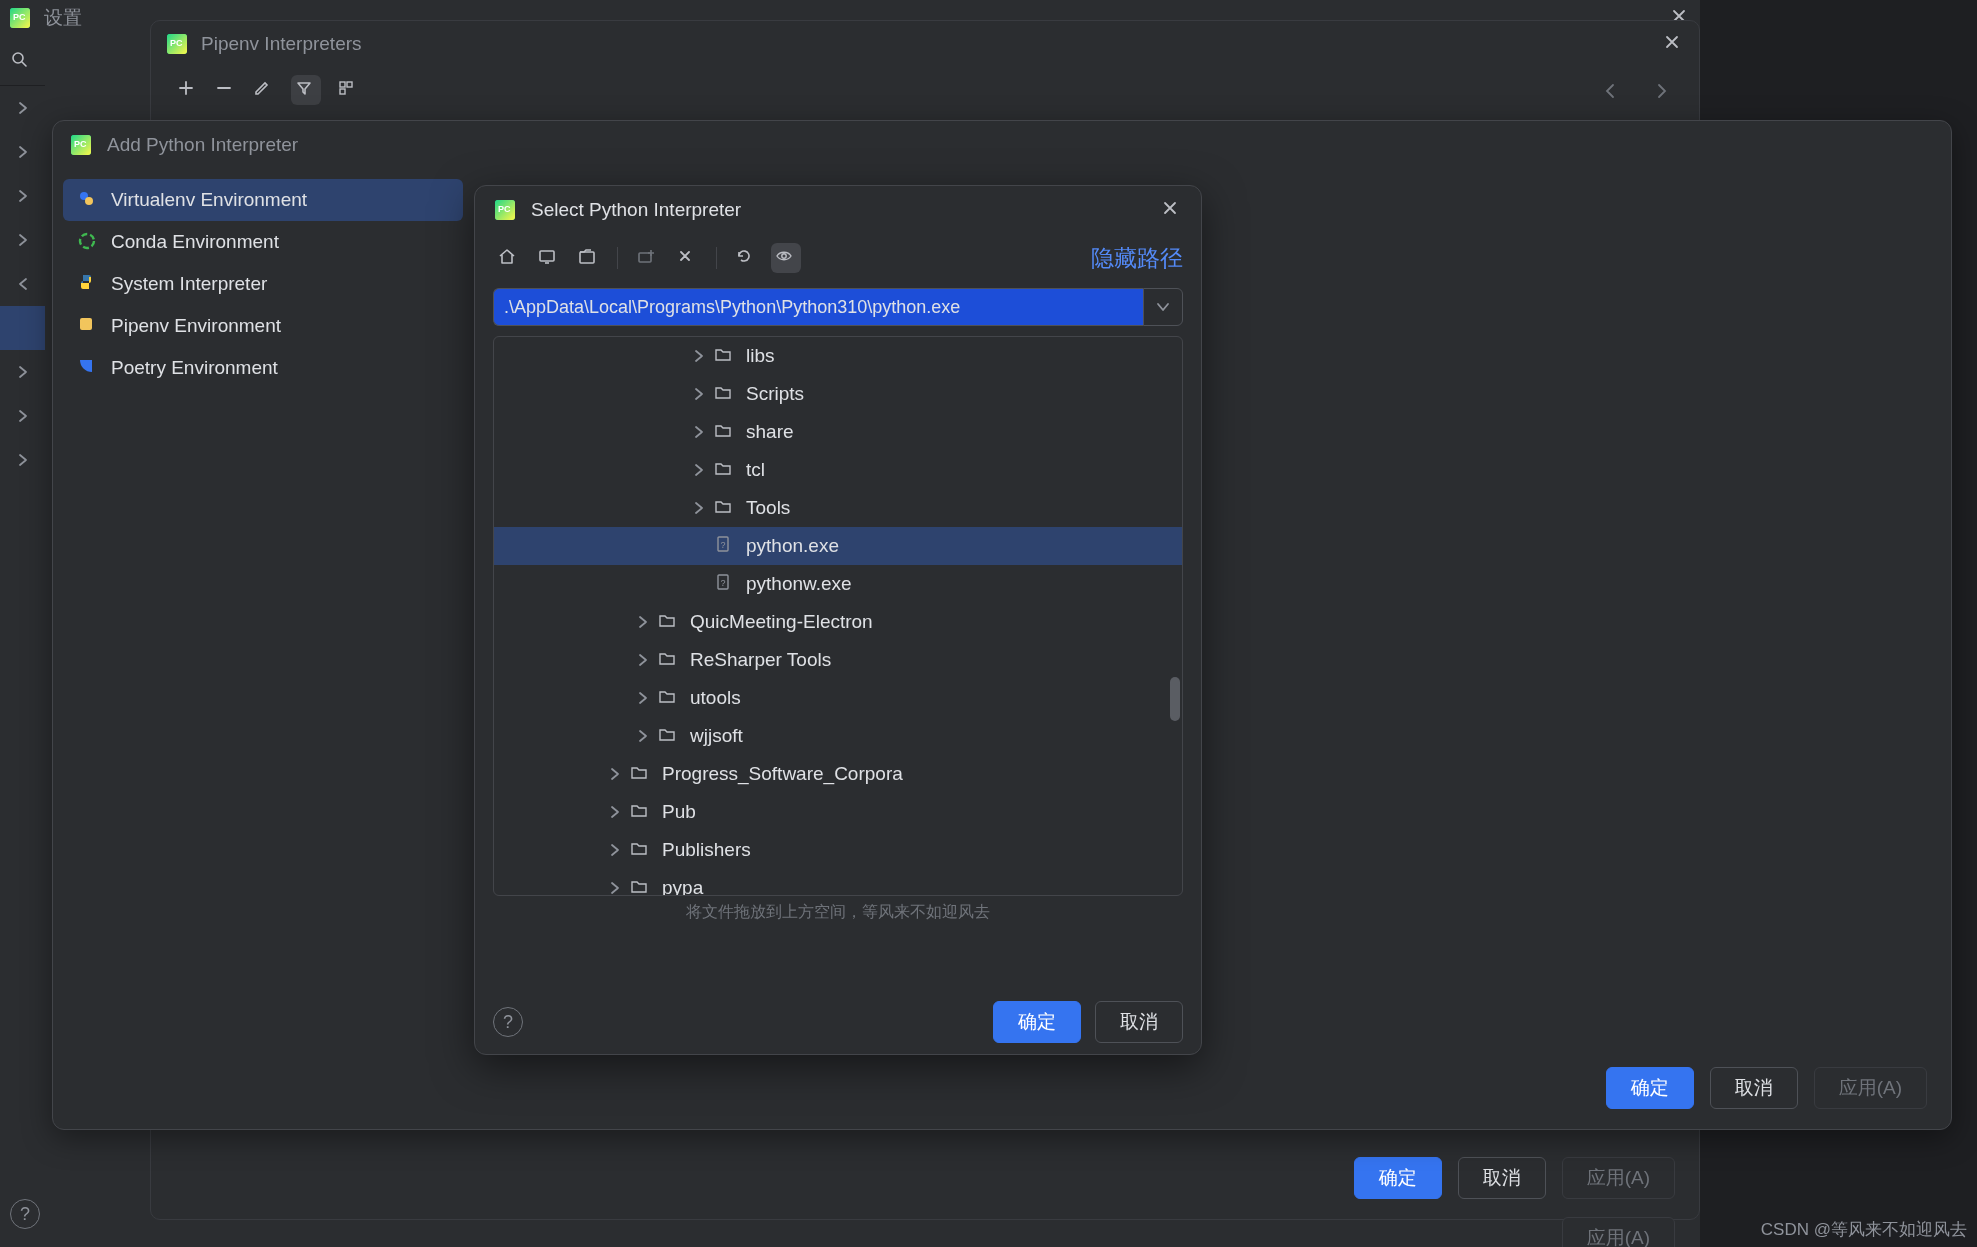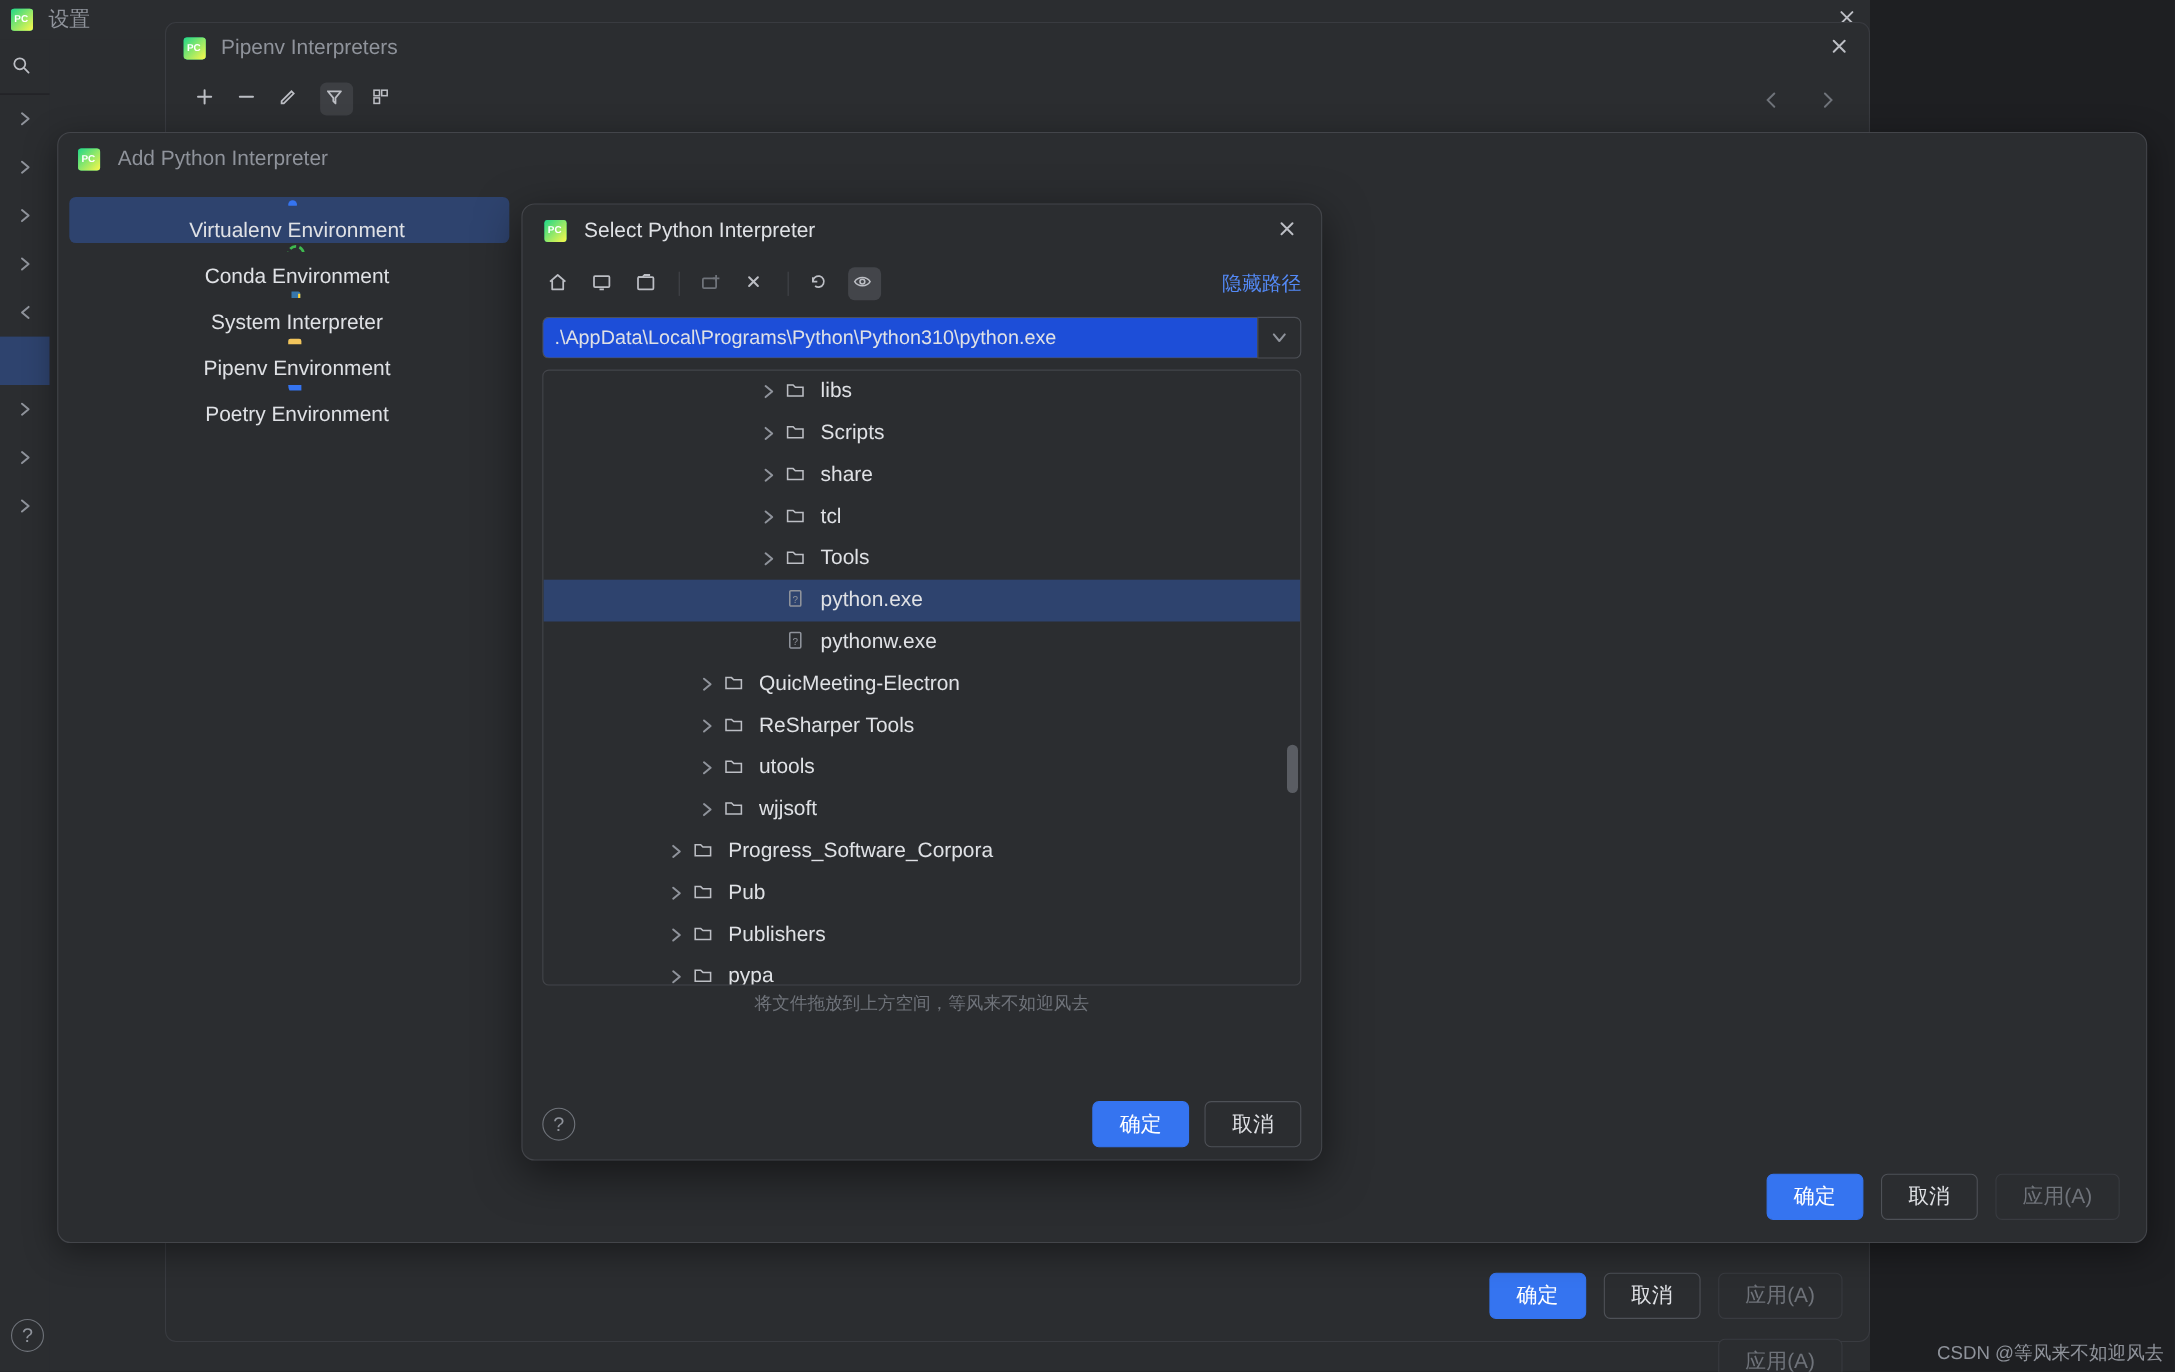--- a/index.html
+++ b/index.html
@@ -30,31 +30,31 @@
 .ip-footer-apply { position: absolute; right: 24px; bottom: -40px; }
 
 .btn { height: 42px; padding: 0 24px; border: 1px solid #4e5157; background: #2b2d30; color: #dfe1e5; border-radius: 6px; display: inline-flex; align-items: center; justify-content: center; font-size: 19px; cursor: pointer; }
 .btn.primary { background: #3574f0; border-color: #3574f0; color: #fff; }
 .btn.disabled { color: #6f737a; border-color: #393b40; }
 
 
 .add-dialog { position: absolute; left: 52px; top: 120px; width: 1900px; height: 1010px; background: #2b2d30; border: 1px solid #43454a; border-radius: 12px; box-shadow: 0 8px 30px rgba(0,0,0,.4); }
 .add-titlebar { height: 48px; display: flex; align-items: center; padding: 0 16px; gap: 14px; border-bottom: 1px solid transparent; }
 .env-sidebar { position: absolute; left: 10px; top: 58px; width: 400px; }
-.env-item { height: 42px; display: flex; align-items: center; gap: 12px; padding-left: 14px; border-radius: 6px; color: #dfe1e5; flex-direction: column; }
+.env-item { height: 42px; display: flex; align-items: center; gap: 12px; padding-left: 14px; border-radius: 6px; color: #dfe1e5; }
 .env-item.sel { background: #2e436e; }
 .add-footer { position: absolute; right: 24px; bottom: 20px; display: flex; gap: 16px; }
 
 
 .select-dialog { position: absolute; left: 474px; top: 185px; width: 728px; height: 870px; background: #2b2d30; border: 1px solid #43454a; border-radius: 12px; box-shadow: 0 12px 40px rgba(0,0,0,.5); display: flex; flex-direction: column; }
 .select-title { height: 48px; display: flex; align-items: center; padding: 0 18px; gap: 14px; }
 .select-title .close { margin-left: auto; }
 .select-toolbar { height: 48px; display: flex; align-items: center; padding: 0 18px; gap: 10px; }
 .select-toolbar .spacer { flex: 1; }
-.select-toolbar .link { color: #548af7; font-size: 18px; }
+.select-toolbar .link { color: #548af7; font-size: 23px; }
 .select-toolbar .tb-btn { width: 30px; height: 30px; display: flex; align-items: center; justify-content: center; border-radius: 6px; }
 .select-toolbar .tb-btn.active { background: #43454a; }
 .path-field { margin: 6px 18px 10px; display: flex; }
 .path-field input { flex: 1; height: 38px; background: #1d4ed8; border: 1px solid #4e5157; border-right: none; border-radius: 6px 0 0 6px; color: #dfe1e5; padding: 0 10px; font-size: 18px; outline: none; }
 .path-dd { width: 40px; border: 1px solid #4e5157; border-radius: 0 6px 6px 0; display: flex; align-items: center; justify-content: center; }
 .tree-wrap { margin: 0 18px; border: 1px solid #43454a; border-radius: 6px; height: 560px; position: relative; overflow: hidden; }
 .tree { position: absolute; inset: 0; overflow: hidden; }
 .tree-row { height: 38px; display: flex; align-items: center; gap: 10px; padding-left: 10px; }
 .tree-row.sel { background: #2e436e; }
 .tree-row .chev { width: 14px; display: flex; justify-content: center; }

